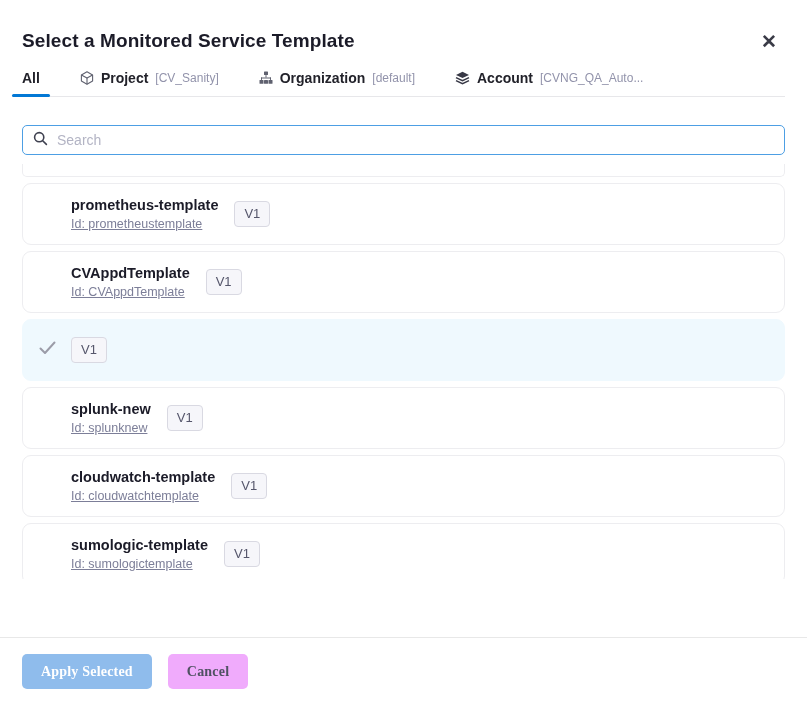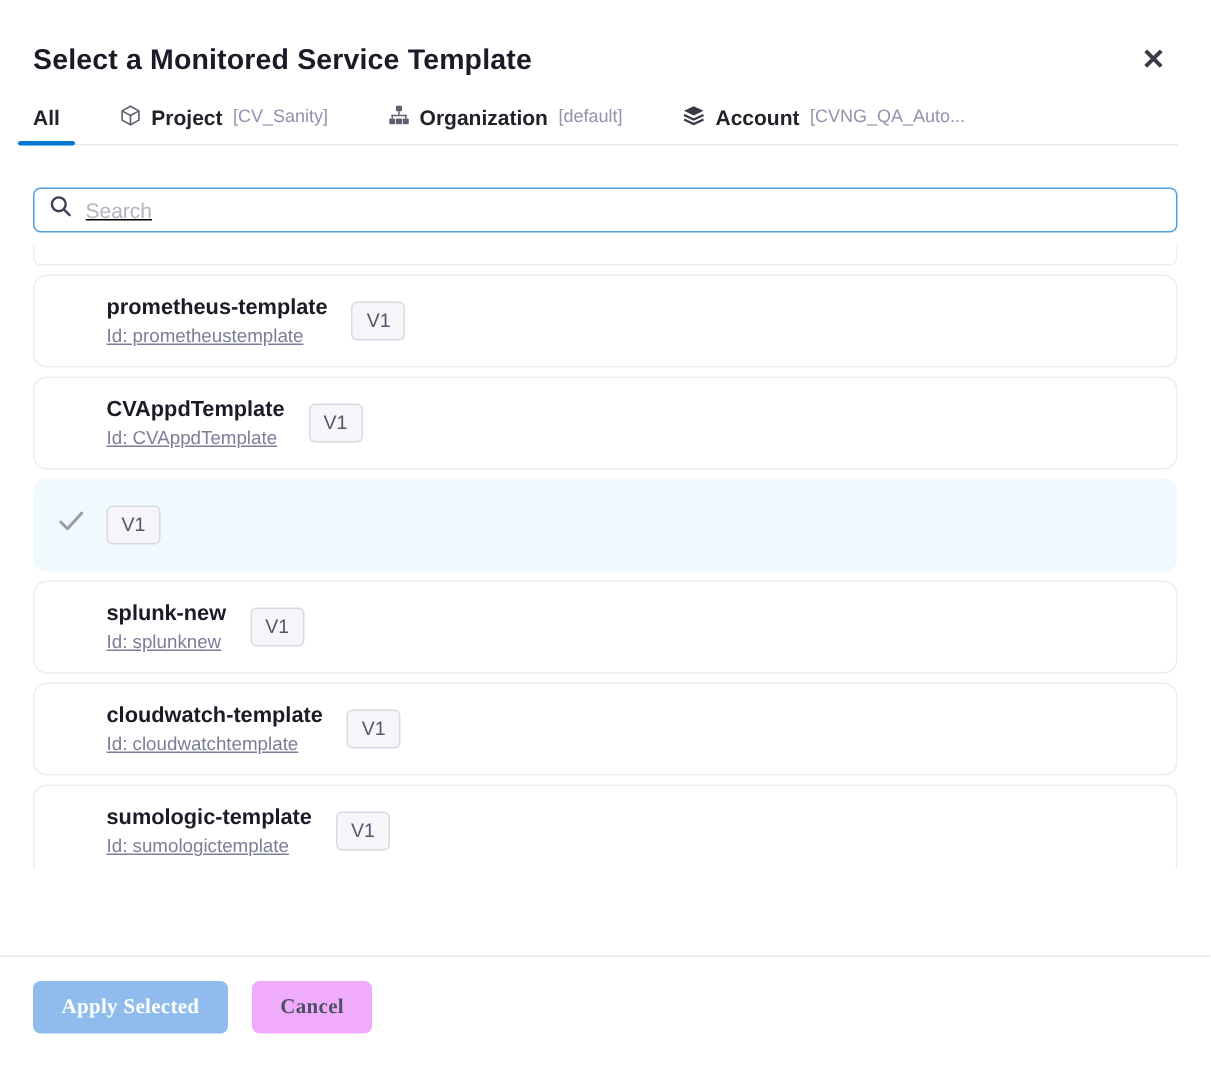--- a/index.html
+++ b/index.html
@@ -2,36 +2,36 @@
 <html><head>
 <meta charset="utf-8">
 <style>
   * { margin:0; padding:0; box-sizing:border-box; }
   html,body { background:#ffffff; }
   body { font-family:"Liberation Sans","DejaVu Sans",sans-serif; }
 
   .modal { position:relative; width:807px; height:712px; background:#fff; overflow:hidden; }
 
   
-  .header { display:flex; justify-content:space-between; align-items:center; padding:30px 26px 0 22px; }
+  .header { display:flex; justify-content:space-between; align-items:flex-end; padding:30px 26px 0 22px; }
   .title { font-size:19px; font-weight:700; color:#1b1b28; letter-spacing:.1px; }
   .close-btn { background:none; border:none; cursor:pointer; font-size:19px; line-height:16px; color:#3a3b47; padding:2px 4px; font-weight:600; }
 
   
   .tabs { display:flex; align-items:flex-end; gap:20px; margin:18px 22px 0 12px; border-bottom:1px solid #e7e7ea; }
-  .tab { display:flex; align-items:flex-start; gap:7px; padding:0 10px 10px 10px; font-size:14px; cursor:pointer; position:relative; white-space:nowrap; }
+  .tab { display:flex; align-items:center; gap:7px; padding:0 10px 10px 10px; font-size:14px; cursor:pointer; position:relative; white-space:nowrap; }
   .tab-label { color:#22222a; font-weight:600; }
   .tab-scope { color:#9293ab; font-size:12px; font-weight:400; }
   .tab.active::after { content:""; position:absolute; left:0; right:0; bottom:-1px; height:3px; background:#0278d5; border-radius:2px; }
   .tab-icon { display:inline-flex; color:#5f616f; }
   .tab-icon svg { display:block; }
 
   
   .search-row { margin:28px 22px 0 22px; }
-  .search-box { display:flex; align-items:center; gap:9px; height:30px; border:1px solid #4d9fe4; border-radius:5px; padding:0 10px; background:#fff;text-decoration:underline; }
+  .search-box { display:flex; align-items:center; gap:9px; height:30px; border:1px solid #4d9fe4; border-radius:5px; padding:0 10px; background:#fff; }
   .search-box svg { flex:none; }
   .search-input { border:none; outline:none; flex:1; font-size:14px; color:#22222a; font-family:inherit; background:transparent; }
   .search-input::placeholder { color:#b3b4c4; }
 
   
   .list { margin:9px 22px 0 22px; height:415px; overflow:hidden; }
   .card-partial { height:13px; border:1px solid #ededf0; border-top:none; border-radius:0 0 5px 5px; margin-bottom:6px; background:#fff; }
   .card { position:relative; display:flex; align-items:center; height:62px; border:1px solid #ededf0; border-radius:9px; margin-bottom:6px; background:#fff; cursor:pointer; }
   .card.selected { background:#eff9fe; border-color:#eff9fe; }
   .check { position:absolute; left:16px; top:50%; transform:translateY(-50%); display:none; }

